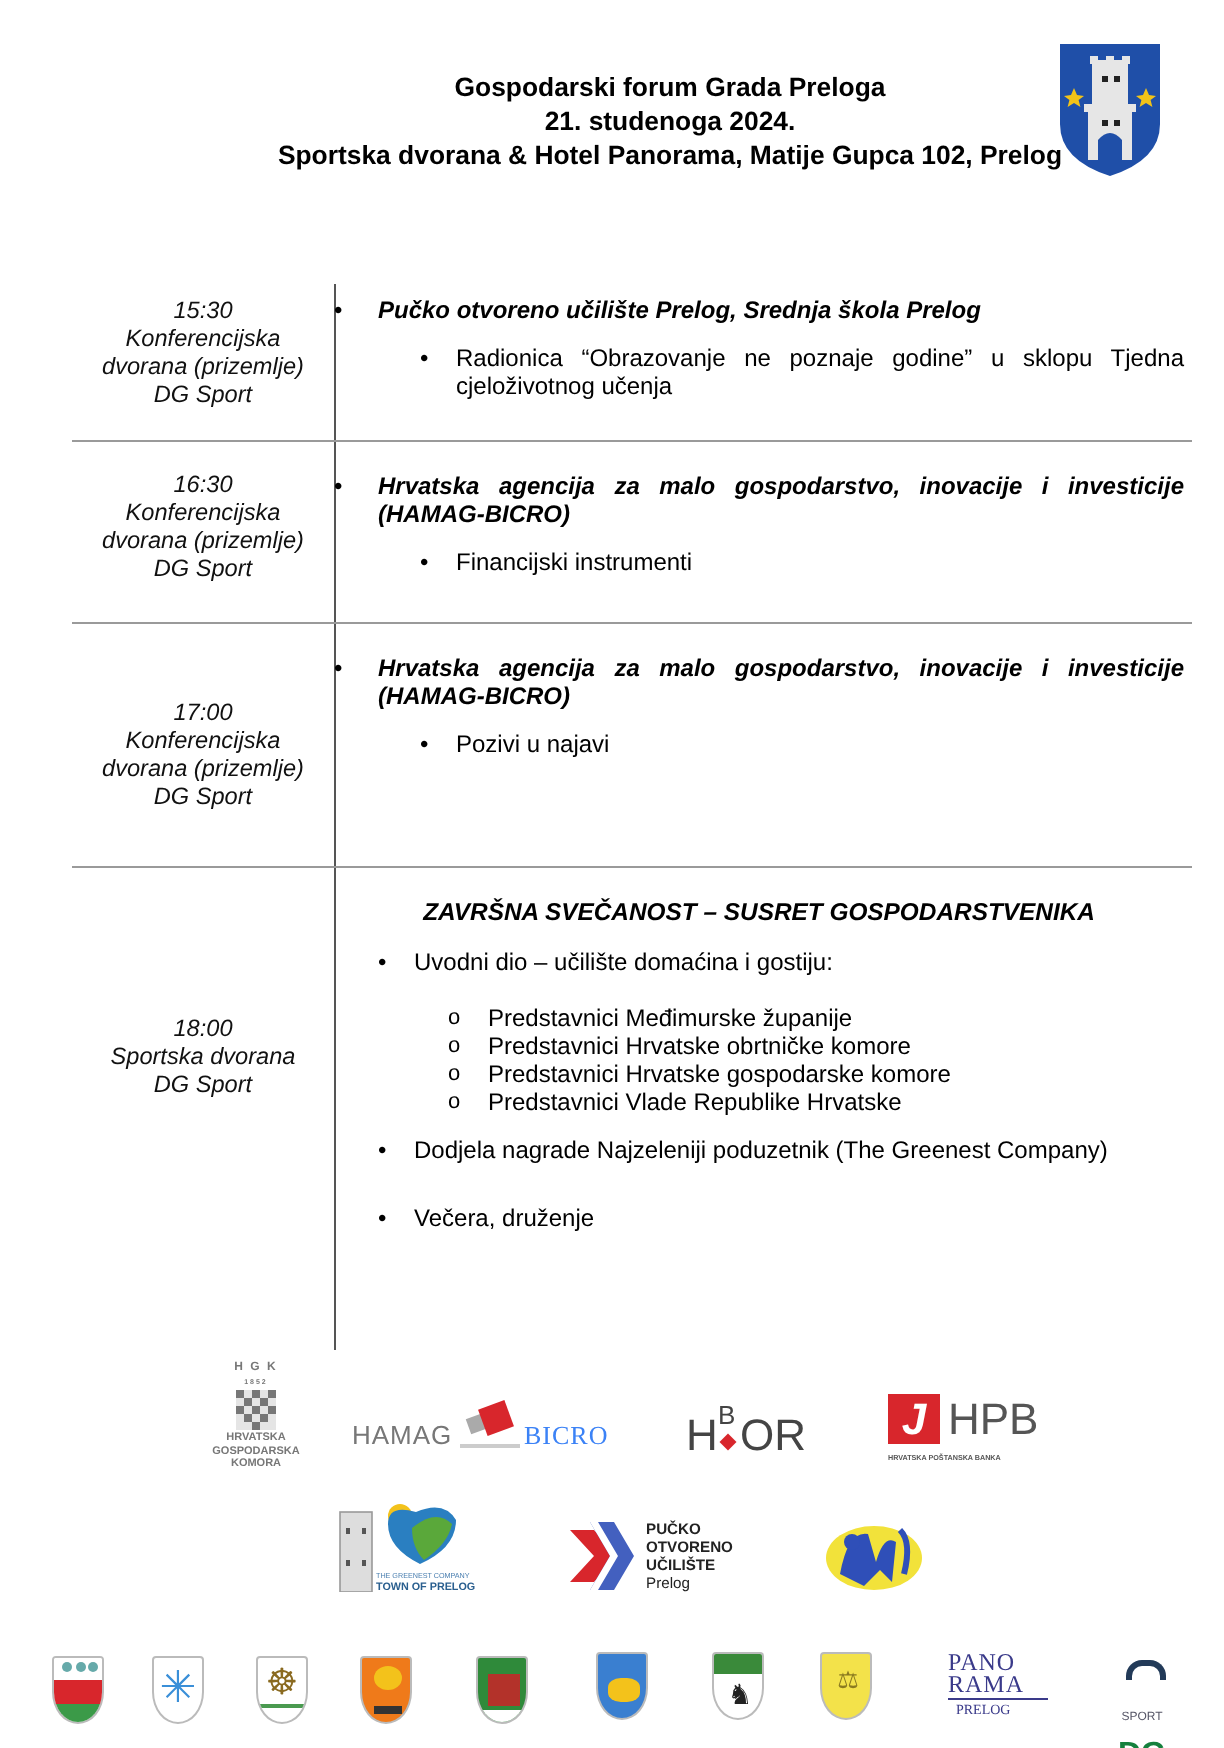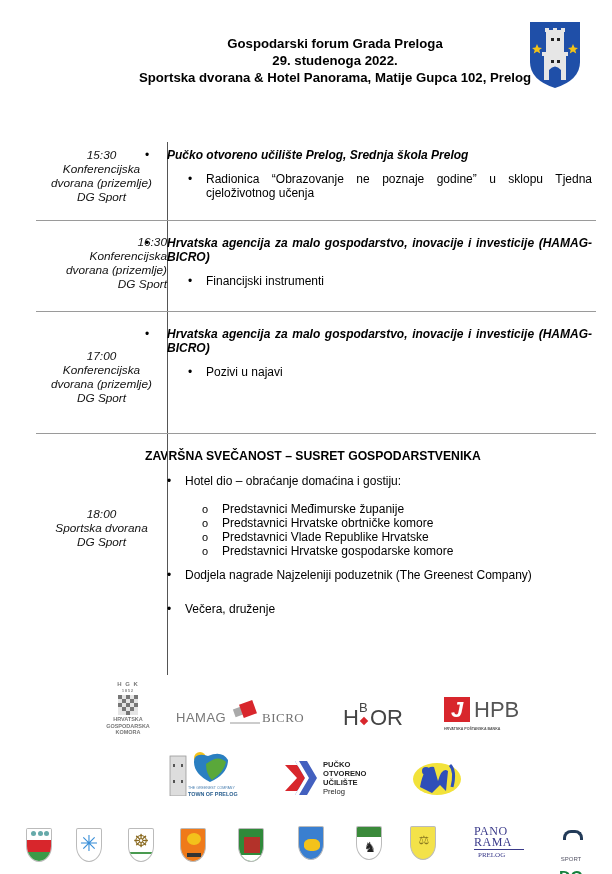--- a/index.html
+++ b/index.html
@@ -4,39 +4,39 @@
 <style>
   html, body { margin:0; padding:0; background:#ffffff; }
   body { width:612px; height:874px; position:relative; overflow:hidden; font-family:"Liberation Sans", sans-serif; color:#000; }
   .header { position:absolute; left:120px; top:35px; width:430px; text-align:center; font-weight:bold; font-size:13.2px; line-height:17px; }
   .crest { position:absolute; left:528px; top:18px; width:54px; height:72px; }
 
   .table { position:absolute; left:36px; top:142px; width:560px; }
   .row { position:relative; border-bottom:1px solid #9a9a9a; }
   .vline { position:absolute; left:131px; top:0; bottom:0; width:1px; background:#555; }
   .time { position:absolute; left:0; width:131px; text-align:center; font-style:italic; font-size:11.8px; line-height:14px; color:#111; }
-  .content { margin-left:86px; padding-left:23px; padding-right:4px; font-size:12px; line-height:14px; }
+  .content { margin-left:108px; padding-left:23px; padding-right:4px; font-size:12px; line-height:14px; }
   .lvl1 { position:relative; padding-left:22px; font-weight:bold; font-style:italic; text-align:justify; }
   .lvl1::before, .b2::before { content:"•"; position:absolute; left:0; font-weight:normal; font-style:normal; }
   .b2 { position:relative; padding-left:24px; margin-left:37px; text-align:justify; }
   .b2::before { left:6px; }
   .circ { position:relative; padding-left:20px; margin-left:57px; }
   .circ::before { content:"o"; position:absolute; left:0; font-size:11px; }
-  .heading { font-weight:bold; font-size:12.2px; }
+  .heading { font-weight:bold; font-style:italic; font-size:12.2px;text-align:center; }
 
   .logos { position:absolute; left:0; top:0; width:612px; height:712px; pointer-events:none; }
   .logo { position:absolute; }
   .shield { position:absolute; width:26px; height:34px; border-radius:2px 2px 13px 13px / 2px 2px 16px 16px; overflow:hidden; border:1px solid #bbb; box-sizing:border-box; }
 </style>
 </head>
 <body>
 
 <div class="header">
   <div>Gospodarski forum Grada Preloga</div>
-  <div>29. studenoga 2022.</div>
+  <div>21. studenoga 2024.</div>
   <div>Sportska dvorana &amp; Hotel Panorama, Matije Gupca 102, Prelog</div>
 </div>
 
 <svg class="crest" viewBox="0 0 54 72">
   <path d="M2 4 H52 V44 Q52 62 27 70 Q2 62 2 44 Z" fill="#1f4fa8"></path>
   <rect x="18" y="12" width="18" height="22" fill="#e6e6e6"></rect>
   <rect x="17" y="10" width="4" height="4" fill="#e6e6e6"></rect>
   <rect x="25" y="10" width="4" height="4" fill="#e6e6e6"></rect>
   <rect x="33" y="10" width="4" height="4" fill="#e6e6e6"></rect>
   <rect x="14" y="34" width="26" height="4" fill="#e6e6e6"></rect>
@@ -62,21 +62,21 @@
     </div>
     <div class="content" style="padding-top:6px;">
       <div class="lvl1">Pučko otvoreno učilište Prelog, Srednja škola Prelog</div>
       <div style="height:10px"></div>
       <div class="b2">Radionica “Obrazovanje ne poznaje godine” u sklopu Tjedna cjeloživotnog učenja</div>
     </div>
   </div>
 
   <div class="row" style="height:90px;">
     <div class="vline"></div>
-    <div class="time" style="top:14px;text-align:right;">
+    <div class="time" style="top:14px;">
       <div>16:30</div>
       <div>Konferencijska</div>
       <div>dvorana (prizemlje)</div>
       <div>DG Sport</div>
     </div>
     <div class="content" style="padding-top:15px;">
       <div class="lvl1">Hrvatska agencija za malo gospodarstvo, inovacije i investicije (HAMAG-BICRO)</div>
       <div style="height:10px"></div>
       <div class="b2">Financijski instrumenti</div>
     </div>
@@ -100,26 +100,26 @@
   <div class="row" style="height:241px; border-bottom:none;">
     <div class="vline"></div>
     <div class="time" style="top:73px;">
       <div>18:00</div>
       <div>Sportska dvorana</div>
       <div>DG Sport</div>
     </div>
     <div class="content" style="padding-top:15px;">
       <div class="heading">ZAVRŠNA SVEČANOST – SUSRET GOSPODARSTVENIKA</div>
       <div style="height:11px"></div>
-      <div class="b2" style="margin-left:16px;">Hotel dio – obraćanje domaćina i gostiju:</div>
+      <div class="b2" style="margin-left:16px;">Uvodni dio – učilište domaćina i gostiju:</div>
       <div style="height:14px"></div>
       <div class="circ">Predstavnici Međimurske županije</div>
       <div class="circ">Predstavnici Hrvatske obrtničke komore</div>
+      <div class="circ">Predstavnici Hrvatske gospodarske komore</div>
       <div class="circ">Predstavnici Vlade Republike Hrvatske</div>
-      <div class="circ">Predstavnici Hrvatske gospodarske komore</div>
       <div style="height:10px"></div>
       <div class="b2" style="margin-left:16px;">Dodjela nagrade Najzeleniji poduzetnik (The Greenest Company)</div>
       <div style="height:10px"></div>
       <div style="height:10px"></div>
       <div class="b2" style="margin-left:16px;">Večera, druženje</div>
     </div>
   </div>
 </div>
 
 <div class="logos">
@@ -146,21 +146,21 @@
     <div>KOMORA</div>
   </div>
 
   <div class="logo" style="left:176px; top:700px; width:142px; height:30px;">
     <span style="position:absolute; left:0; top:10px; font-family:'Liberation Sans',sans-serif; font-size:13px; color:#777; letter-spacing:0.5px;">HAMAG</span>
     <svg style="position:absolute; left:54px; top:0;" width="30" height="26" viewBox="0 0 30 26">
       <rect x="4" y="8" width="8" height="8" fill="#aaa" transform="rotate(-20 8 12)"></rect>
       <rect x="11" y="2" width="14" height="14" fill="#d8262c" transform="rotate(-20 18 9)"></rect>
       <rect x="0" y="22" width="30" height="2" fill="#ccc"></rect>
     </svg>
-    <span style="position:absolute; left:86px; top:10px; font-family:'Liberation Serif',serif; font-size:13px; color:#737373; letter-spacing:0.5px;">BICRO</span>
+    <span style="position:absolute; left:86px; top:10px; font-family:'Liberation Serif',serif; font-size:13px; color:#3b82f6; letter-spacing:0.5px;">BICRO</span>
   </div>
 
   <div class="logo" style="left:343px; top:700px; width:70px; height:30px; color:#444; font-family:'Liberation Sans',sans-serif;">
     <span style="position:absolute; left:0; top:5px; font-size:22px;">H</span>
     <span style="position:absolute; left:16px; top:0; font-size:13px;">B</span>
     <span style="position:absolute; left:18px; top:18px; width:6px; height:6px; background:#d8262c; transform:rotate(45deg);"></span>
     <span style="position:absolute; left:27px; top:5px; font-size:22px;">OR</span>
   </div>
 
   <div class="logo" style="left:444px; top:697px; width:90px; height:40px;">

